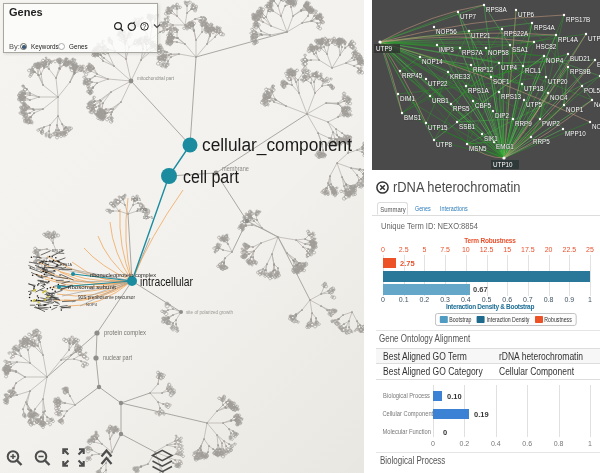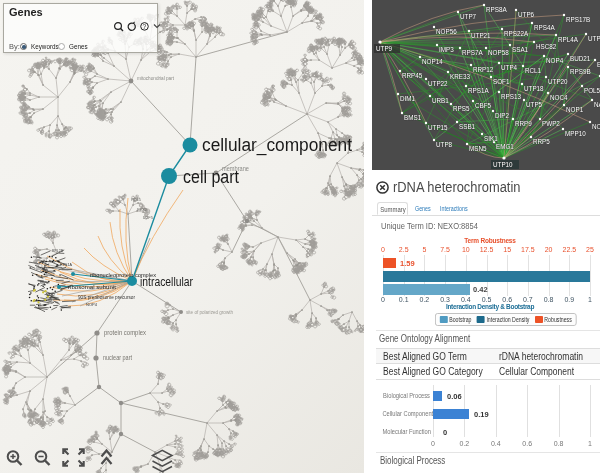--- a/index.html
+++ b/index.html
@@ -388,24 +388,24 @@
             <div style="position:absolute;left:52.4px;top:19px;width:1px;height:41px;background:#e2e2e2"></div>
             <div style="position:absolute;left:73.1px;top:19px;width:1px;height:41px;background:#e2e2e2"></div>
             <div style="position:absolute;left:93.8px;top:19px;width:1px;height:41px;background:#e2e2e2"></div>
             <div style="position:absolute;left:114.5px;top:19px;width:1px;height:41px;background:#e2e2e2"></div>
             <div style="position:absolute;left:135.2px;top:19px;width:1px;height:41px;background:#e2e2e2"></div>
             <div style="position:absolute;left:155.9px;top:19px;width:1px;height:41px;background:#e2e2e2"></div>
             <div style="position:absolute;left:176.6px;top:19px;width:1px;height:41px;background:#e2e2e2"></div>
             <div style="position:absolute;left:197.3px;top:19px;width:1px;height:41px;background:#e2e2e2"></div>
             <div style="position:absolute;left:218.0px;top:19px;width:1px;height:41px;background:#e2e2e2"></div>
 <div style="position:absolute;left:11.0px;top:21.5px;width:13px;height:10.5px;background:#ed5226"></div>
-<div style="position:absolute;left:28.0px;top:23px;font-size:7.5px;font-weight:bold;color:#e8512d">1.59</div>
+<div style="position:absolute;left:28.0px;top:23px;font-size:7.5px;font-weight:bold;color:#e8512d">2.75</div>
 <div style="position:absolute;left:11.0px;top:34.5px;width:207.0px;height:11px;background:#29789a"></div>
 <div style="position:absolute;left:11.0px;top:47.5px;width:87px;height:11px;background:#64a7c8"></div>
-<div style="position:absolute;left:101px;top:49px;font-size:7.5px;font-weight:bold;color:#444">0.42</div>
+<div style="position:absolute;left:101px;top:49px;font-size:7.5px;font-weight:bold;color:#444">0.67</div>
 <div style="position:absolute;left:-1.0px;top:60px;width:24px;text-align:center;font-size:7px;color:#3f5362">0</div>
             <div style="position:absolute;left:19.7px;top:60px;width:24px;text-align:center;font-size:7px;color:#3f5362">0.1</div>
             <div style="position:absolute;left:40.4px;top:60px;width:24px;text-align:center;font-size:7px;color:#3f5362">0.2</div>
             <div style="position:absolute;left:61.099999999999994px;top:60px;width:24px;text-align:center;font-size:7px;color:#3f5362">0.3</div>
             <div style="position:absolute;left:81.8px;top:60px;width:24px;text-align:center;font-size:7px;color:#3f5362">0.4</div>
             <div style="position:absolute;left:102.5px;top:60px;width:24px;text-align:center;font-size:7px;color:#3f5362">0.5</div>
             <div style="position:absolute;left:123.19999999999999px;top:60px;width:24px;text-align:center;font-size:7px;color:#3f5362">0.6</div>
             <div style="position:absolute;left:143.9px;top:60px;width:24px;text-align:center;font-size:7px;color:#3f5362">0.7</div>
             <div style="position:absolute;left:164.6px;top:60px;width:24px;text-align:center;font-size:7px;color:#3f5362">0.8</div>
             <div style="position:absolute;left:185.29999999999998px;top:60px;width:24px;text-align:center;font-size:7px;color:#3f5362">0.9</div>
@@ -427,21 +427,21 @@
  <div style="position:absolute;left:0;top:215px;width:236px">
           <div style="position:relative;height:70px">
 <div style="position:absolute;left:61.0px;top:0px;width:1px;height:52px;background:#e0e0e0"></div>
             <div style="position:absolute;left:92.4px;top:0px;width:1px;height:52px;background:#e0e0e0"></div>
             <div style="position:absolute;left:123.8px;top:0px;width:1px;height:52px;background:#e0e0e0"></div>
             <div style="position:absolute;left:155.2px;top:0px;width:1px;height:52px;background:#e0e0e0"></div>
             <div style="position:absolute;left:186.6px;top:0px;width:1px;height:52px;background:#e0e0e0"></div>
             <div style="position:absolute;left:218.0px;top:0px;width:1px;height:52px;background:#e0e0e0"></div>
 <div style="position:absolute;left:0;top:7px;width:58px;text-align:right;font-size:7px;color:#777;white-space:nowrap;transform:scaleX(.82);transform-origin:100% 50%">Biological Process</div>
 <div style="position:absolute;left:61.0px;top:6px;width:9px;height:10px;background:#3b82d4"></div>
-<div style="position:absolute;left:75px;top:7px;font-size:7.5px;font-weight:bold;color:#333">0.06</div>
+<div style="position:absolute;left:75px;top:7px;font-size:7.5px;font-weight:bold;color:#333">0.10</div>
 <div style="position:absolute;left:0;top:25px;width:58px;text-align:right;font-size:7px;color:#777;white-space:nowrap;transform:scaleX(.82);transform-origin:100% 50%">Cellular Component</div>
 <div style="position:absolute;left:61.0px;top:24px;width:36px;height:10px;background:#3b82d4"></div>
 <div style="position:absolute;left:102px;top:25px;font-size:7.5px;font-weight:bold;color:#333">0.19</div>
 <div style="position:absolute;left:0;top:43px;width:58px;text-align:right;font-size:7px;color:#777;white-space:nowrap;transform:scaleX(.82);transform-origin:100% 50%">Molecular Function</div>
 <div style="position:absolute;left:71.0px;top:43px;font-size:7.5px;font-weight:bold;color:#333">0</div>
 <div style="position:absolute;left:49.0px;top:55px;width:24px;text-align:center;font-size:7px;color:#777">0</div>
             <div style="position:absolute;left:80.4px;top:55px;width:24px;text-align:center;font-size:7px;color:#777">0.2</div>
             <div style="position:absolute;left:111.8px;top:55px;width:24px;text-align:center;font-size:7px;color:#777">0.4</div>
             <div style="position:absolute;left:143.2px;top:55px;width:24px;text-align:center;font-size:7px;color:#777">0.6</div>
             <div style="position:absolute;left:174.6px;top:55px;width:24px;text-align:center;font-size:7px;color:#777">0.8</div>

